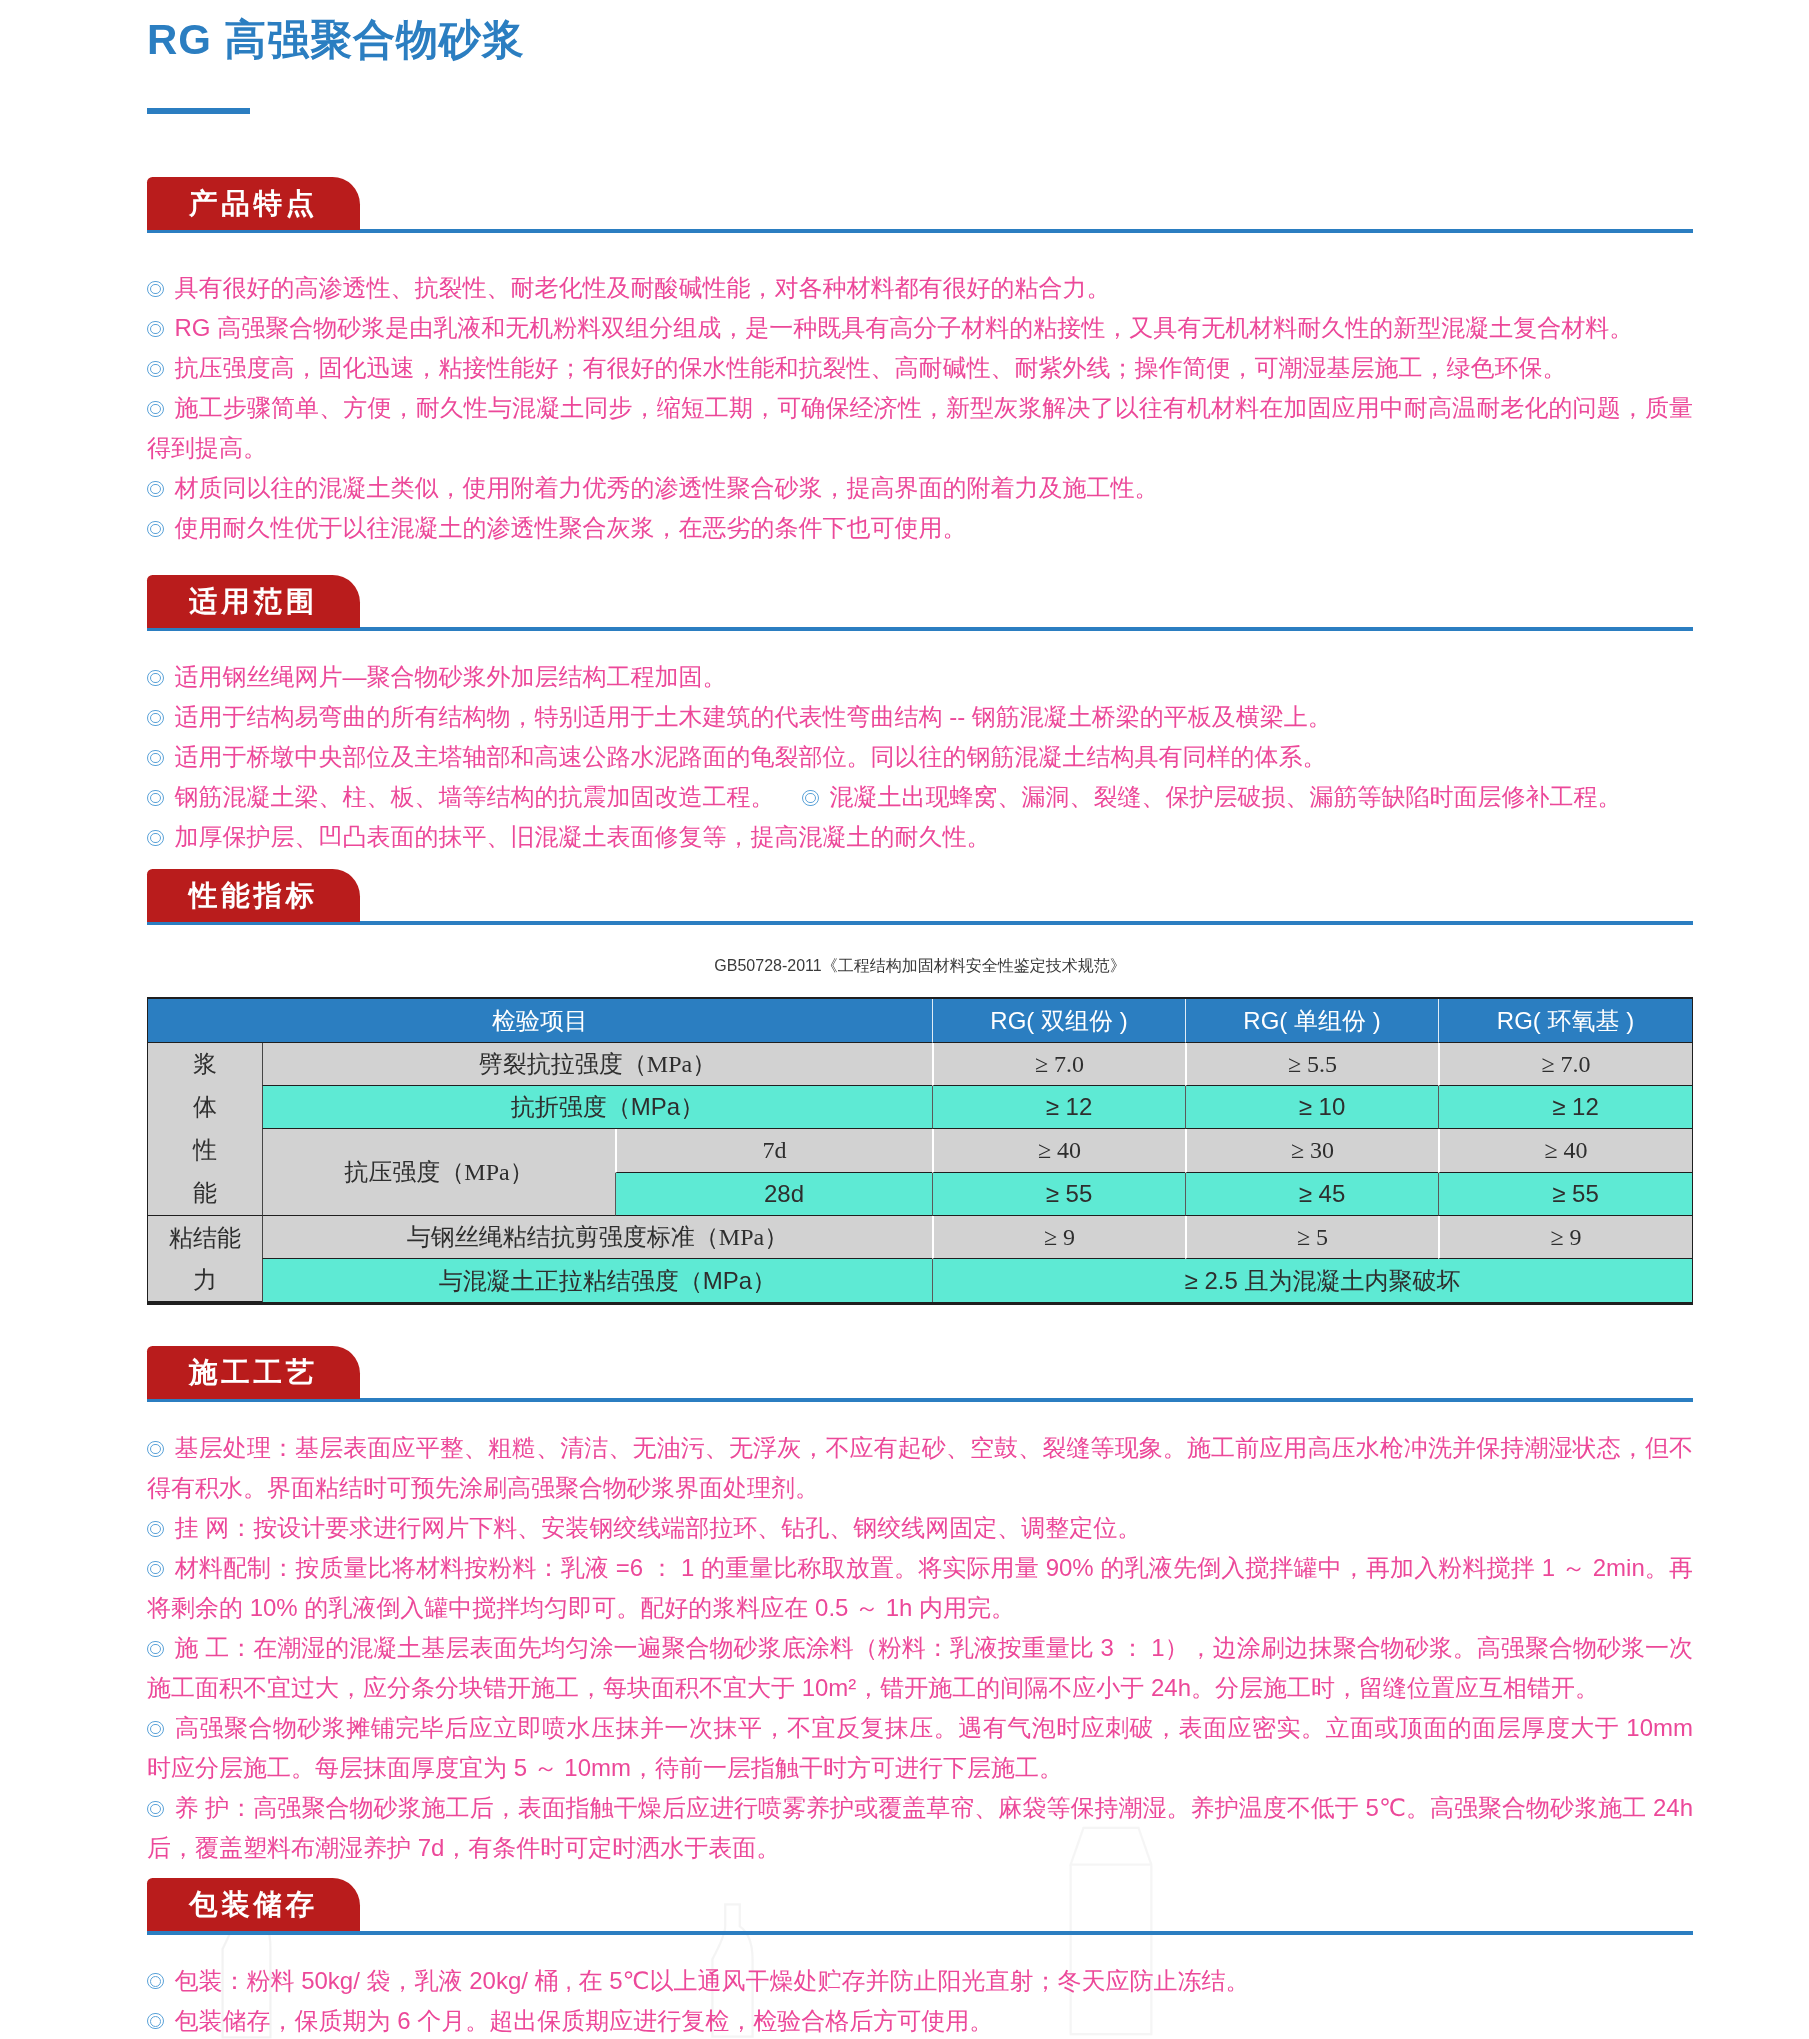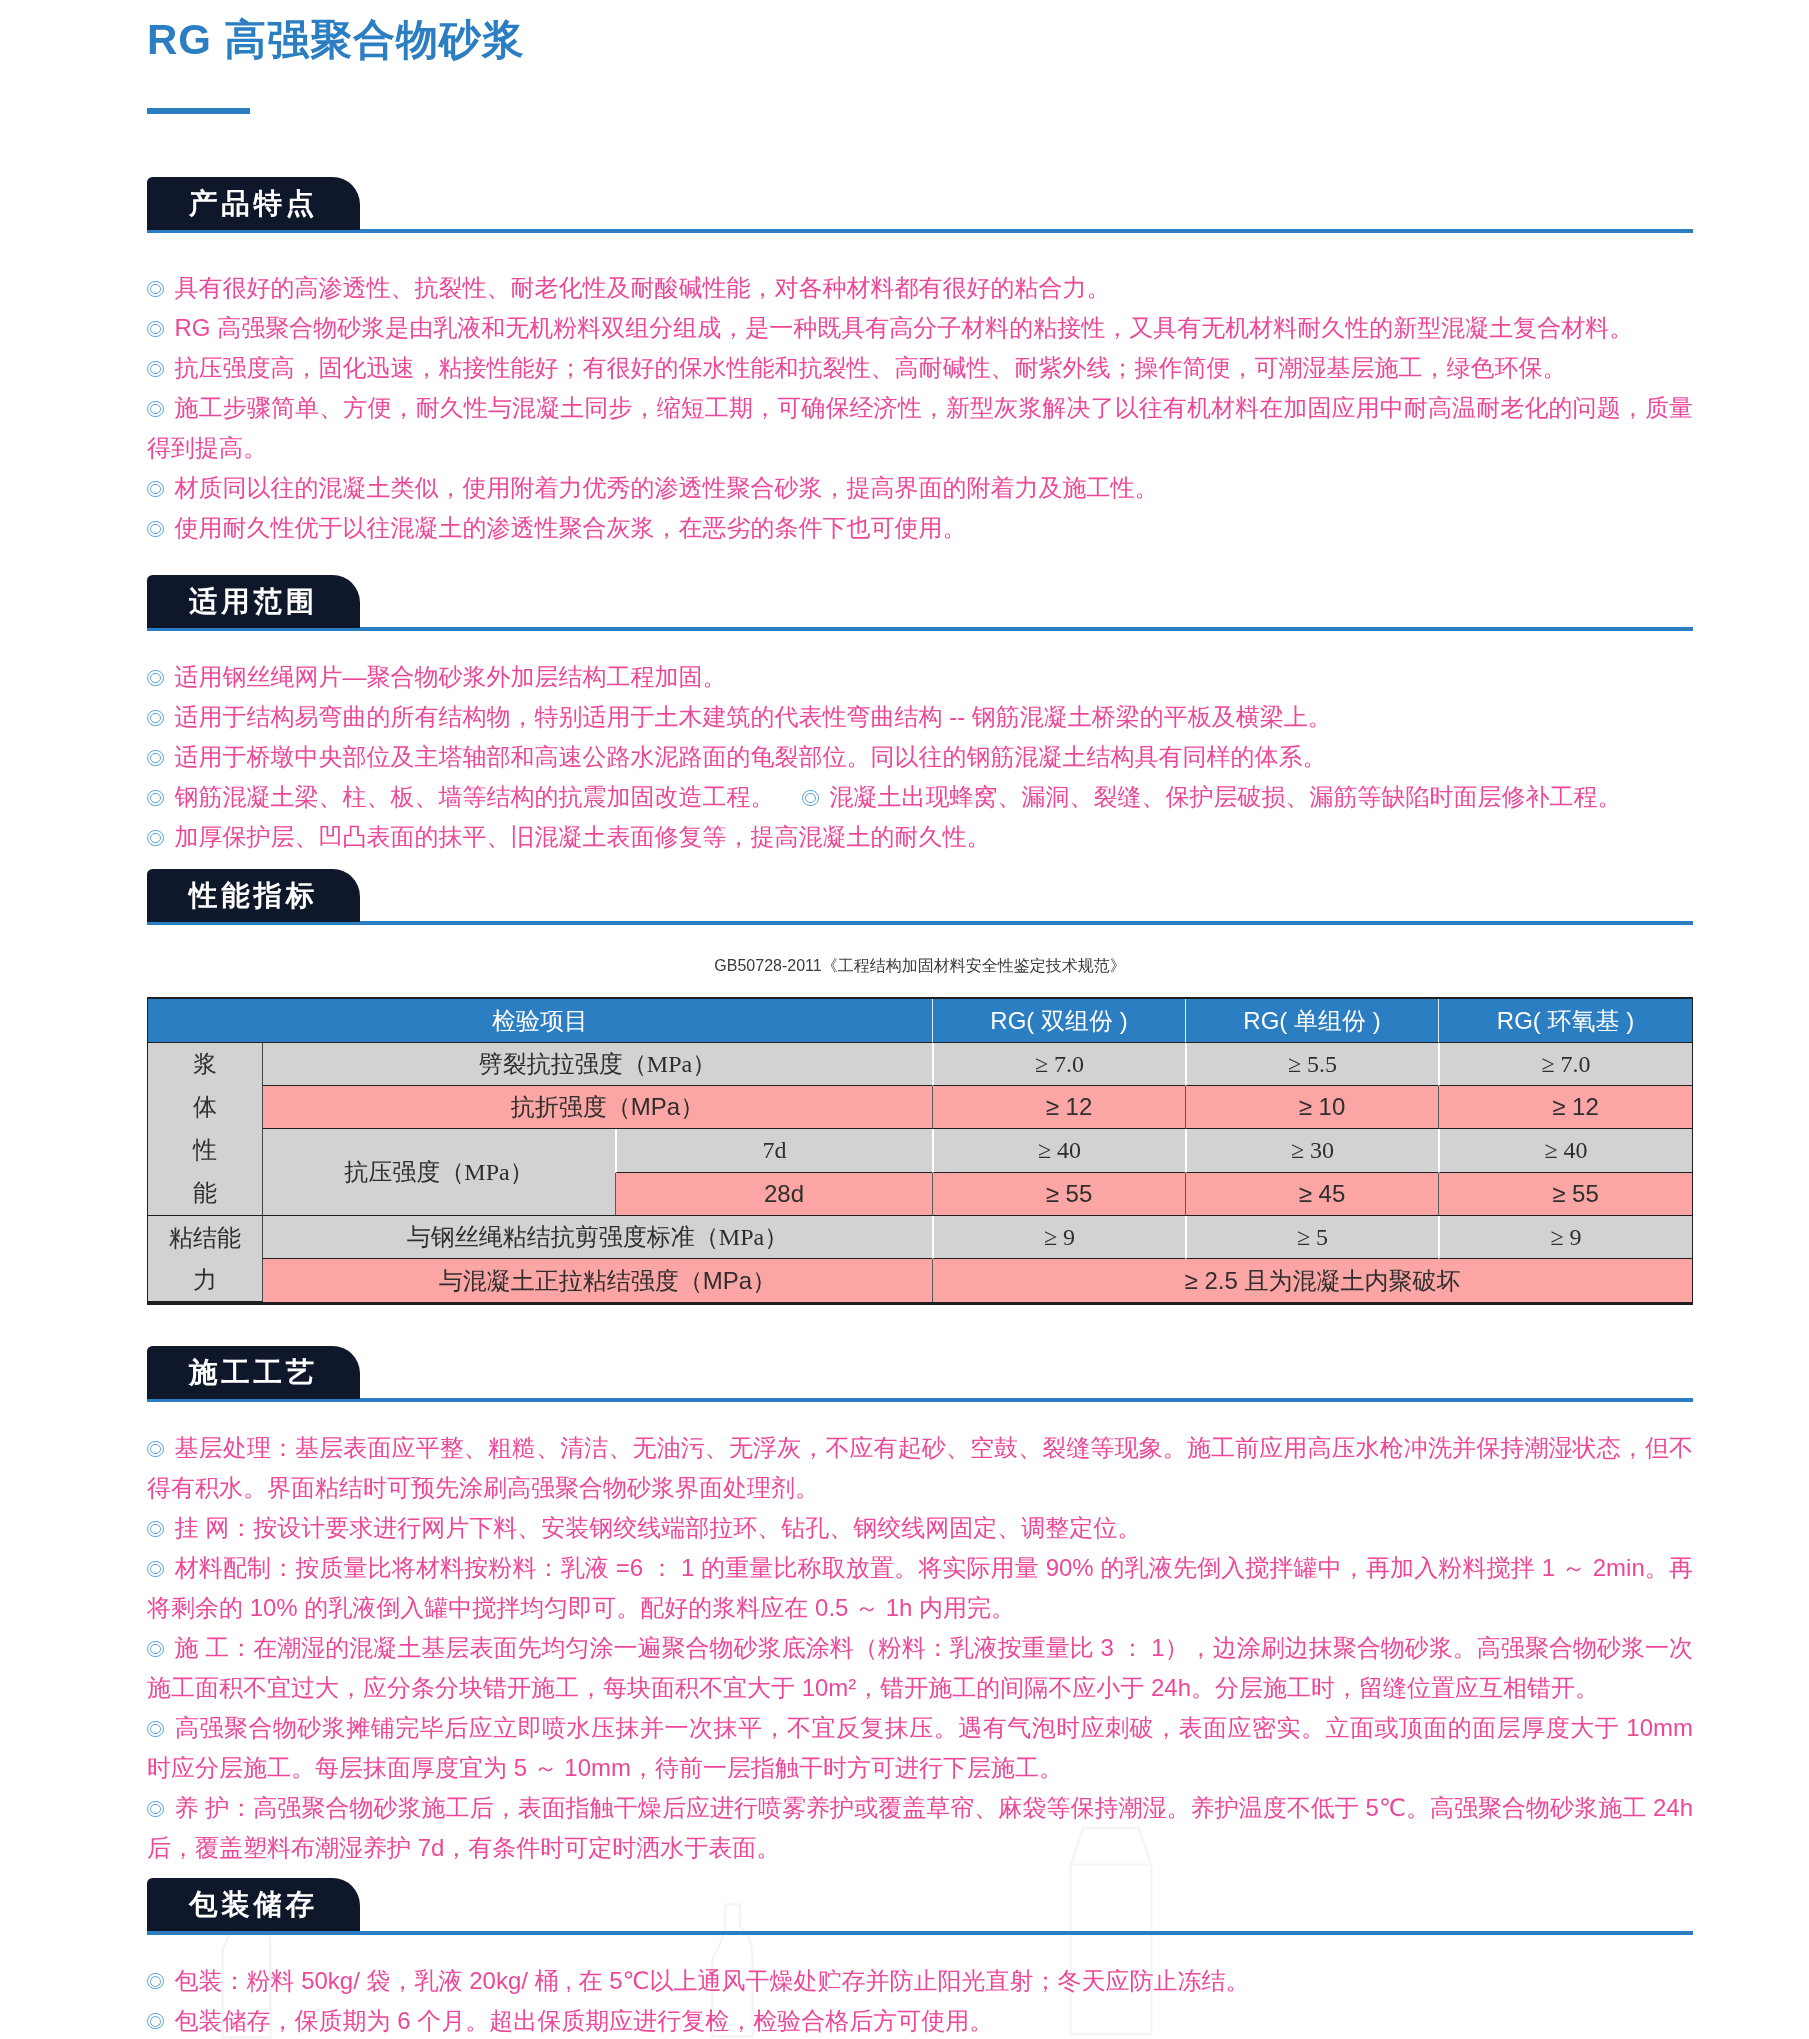--- a/index.html
+++ b/index.html
@@ -33,21 +33,21 @@
   .sec-construction { margin-top: 40px; }
   .sec-packaging    { margin-top: 9.2px; }
   .sec-head {
     height: 57px;
     border-bottom: 4.6px solid #2b7ec1;
     position: relative;
   }
   .sec-tab {
     position: absolute; left: 0; bottom: -0.9px;
     width: 213px; height: 53px;
-    background: #0f172a;
+    background: #b91c1c;
     border-radius: 5.5px 27.5px 0 0;
     color: #ffffff;
     font-size: 28.5px;
     font-weight: bold;
     letter-spacing: 3.7px;
     display: flex; align-items: center; justify-content: center;
   }
 
   
   .list { margin-top: 35px; }
@@ -104,21 +104,21 @@
   }
   table.perf th.sep { border-left: 1.8px solid rgba(255,255,255,0.85); }
   table.perf td {
     height: 43px;
     text-align: center;
     font-size: 24px;
     color: #2e2e2e;
     border-bottom: 1.8px solid #1f1f1f;
   }
   tr.gray td { background: #d2d2d2; font-family: Liberation Serif, serif; }
-  tr.white td { background: #fca5a5; padding-left: 20px; }
+  tr.white td { background: #5eead4; padding-left: 20px; }
   td.sc { border-left: 1.8px solid #454545; }   
   td.sw { border-left: 2.8px solid #ffffff; }   
   td.sd { border-left: 1.8px solid #5a5a5a; }   
   td.gb { border-bottom-width: 3.7px; }         
   tr.lastrow td { border-bottom: 0; }
   .vtext {
     display: inline-block;
     word-break: break-all;
     font-size: 24px;
     color: #2e2e2e;

